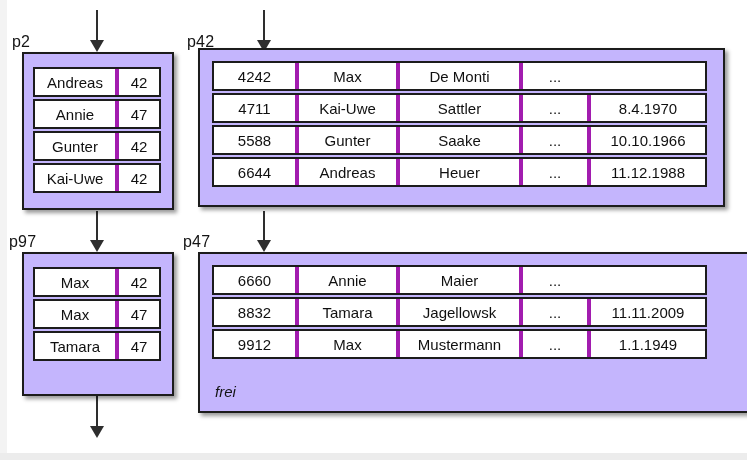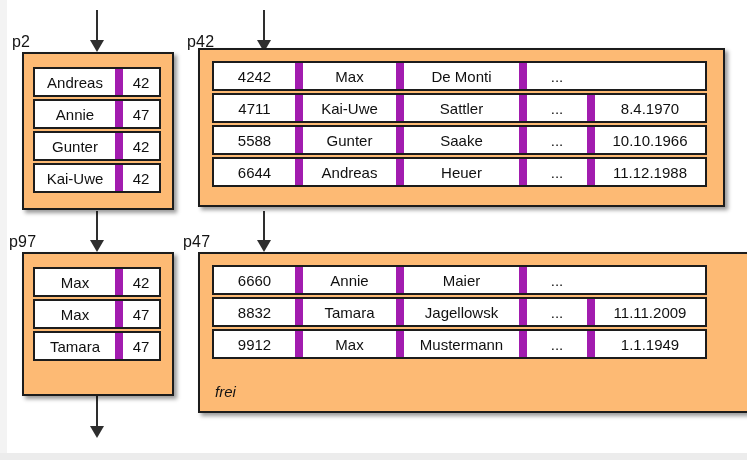--- a/index.html
+++ b/index.html
@@ -11,34 +11,34 @@
     text-decoration:underline;
   }
   .strip-left{position:absolute;left:0;top:0;width:7px;height:460px;background:#f3f3f3;}
   .strip-bottom{position:absolute;left:0;top:453px;width:747px;height:7px;background:#ececec;}
 
   .page-label{
     position:absolute;font-size:16px;font-weight:500;letter-spacing:.2px;color:#141414;
   }
 
   .page-box{
-    position:absolute;background:#fdba74;border:2px solid #1c1c1c;box-sizing:border-box;
+    position:absolute;background:#c4b5fd;border:2px solid #1c1c1c;box-sizing:border-box;
     box-shadow:3px 3px 4px rgba(0,0,0,0.40);
   }
 
   .rec-table{position:absolute;}
   .rrow{
     display:flex;align-items:stretch;border:2px solid #1c1c1c;background:#fff;
     height:30px;box-sizing:border-box;margin-bottom:2px;
   }
   .cell{
     display:flex;align-items:center;justify-content:center;
     box-sizing:border-box;font-size:15px;white-space:nowrap;overflow:hidden;
   }
-  .cell + .cell{border-left:8px solid #a21caf;}
+  .cell + .cell{border-left:4px solid #a21caf;}
   .w-name{width:80px}.w-ref{width:44px}
   .w-id{width:81px}.w-first{width:101px}.w-last{width:123px}.w-more{width:68px}.w-date{width:118px}
 
   .free-label{position:absolute;font-size:15px;font-style:italic;color:#141414;}
 
   .arrow{position:absolute;width:14px;}
   .arrow-shaft{position:absolute;left:6px;top:0;bottom:10px;width:2px;background:#2e2e2e;}
   .arrow-head{
     position:absolute;left:0;bottom:0;width:0;height:0;
     border-left:7px solid transparent;border-right:7px solid transparent;

